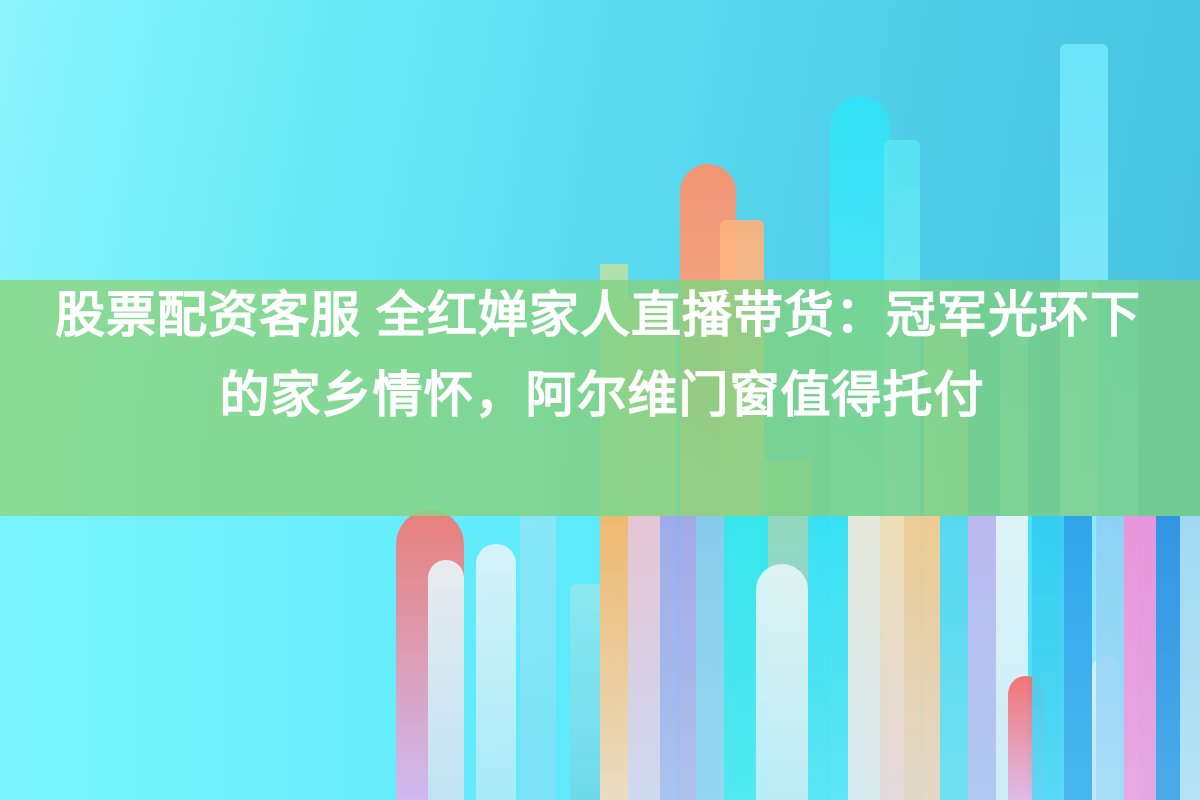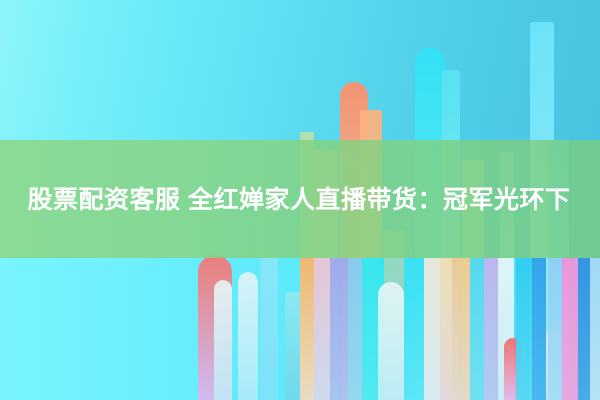--- a/index.html
+++ b/index.html
@@ -75,21 +75,20 @@
   
   .title-wrap {
     position: absolute;
     left: 0;
     right: 0;
     top: 140px;
     height: 118px;
     display: flex;
     flex-direction: column;
     align-items: center;
-    justify-content: center;
     gap: 4px;
   }
   .title-line {
     color: #ffffff;
     font-size: 25px;
     font-weight: bold;
     line-height: 1.45;
     letter-spacing: 0.5px;
     white-space: nowrap;
     text-align: center;
@@ -142,15 +141,16 @@
       <div class="bar sharp" style="left: 548px; width: 14px; height: 142px; background: linear-gradient(rgb(143, 208, 244) 0%, rgb(164, 220, 246) 100%); opacity: 0.92;"></div>
       <div class="bar sharp" style="left: 562px; width: 16px; height: 142px; background: linear-gradient(rgb(244, 144, 216) 0%, rgb(240, 164, 224) 100%); opacity: 0.92;"></div>
       <div class="bar sharp" style="left: 578px; width: 12px; height: 142px; background: linear-gradient(rgb(47, 143, 224) 0%, rgb(74, 166, 232) 100%); opacity: 0.92;"></div>
       <div class="bar sharp" style="left: 590px; width: 10px; height: 142px; background: linear-gradient(rgb(168, 216, 244) 0%, rgb(190, 228, 246) 100%); opacity: 0.92;"></div>
     </div>
 
   <div class="green-band"></div>
 
   <div class="title-wrap">
     <div class="title-line line1">股票配资客服 全红婵家人直播带货：冠军光环下</div>
+    <div class="title-line line2">的家乡情怀，阿尔维门窗值得托付</div>
   </div>
 
 </div>
 
 </body></html>

